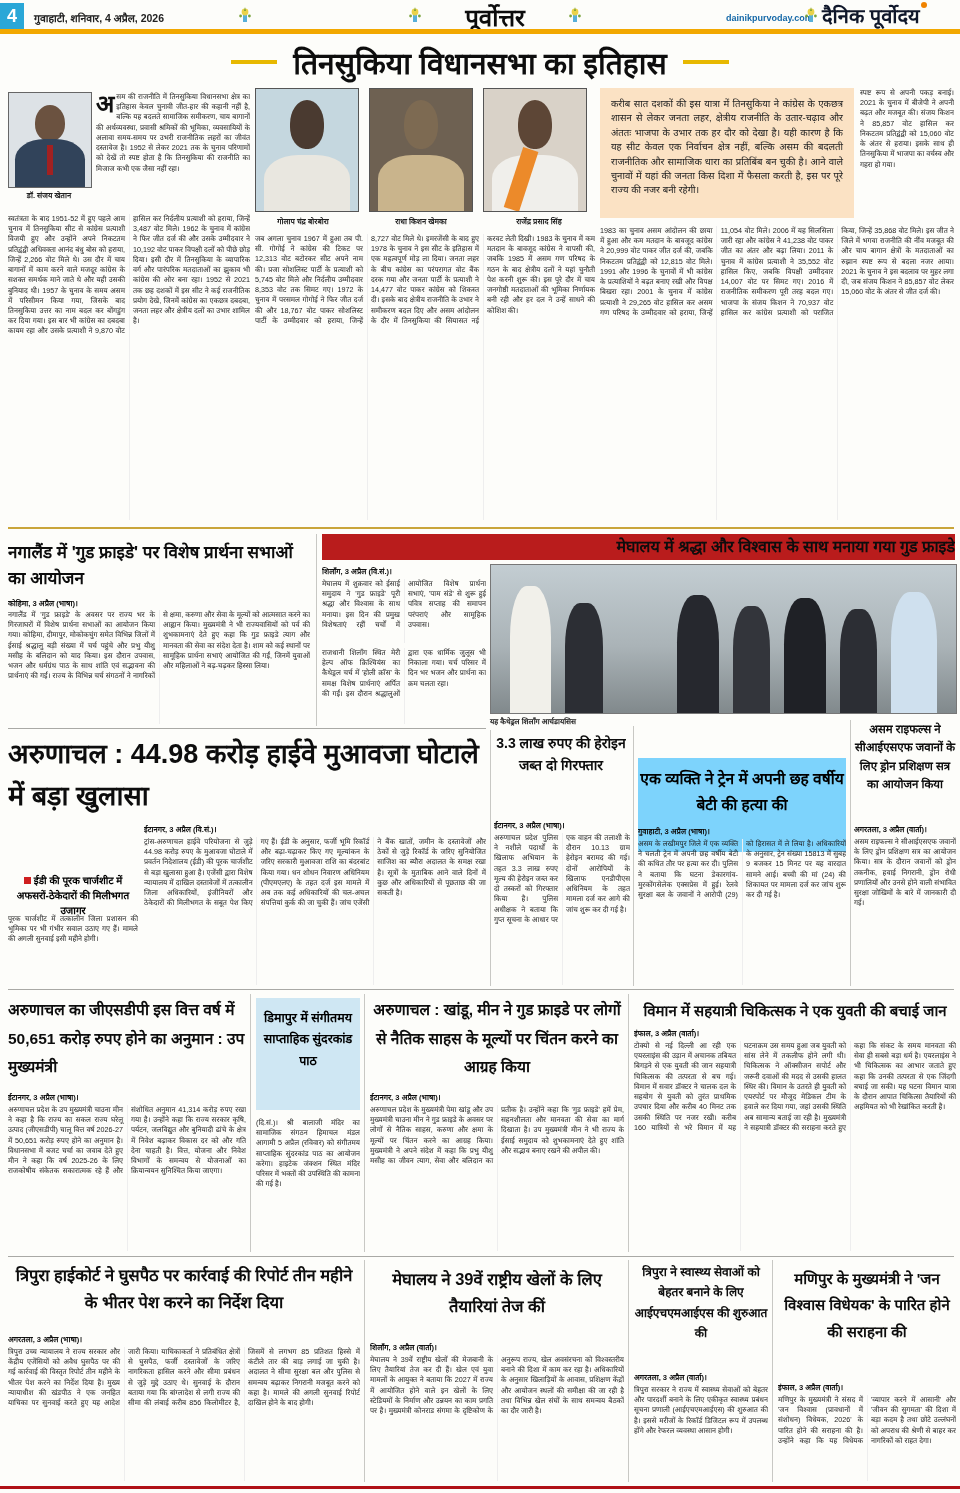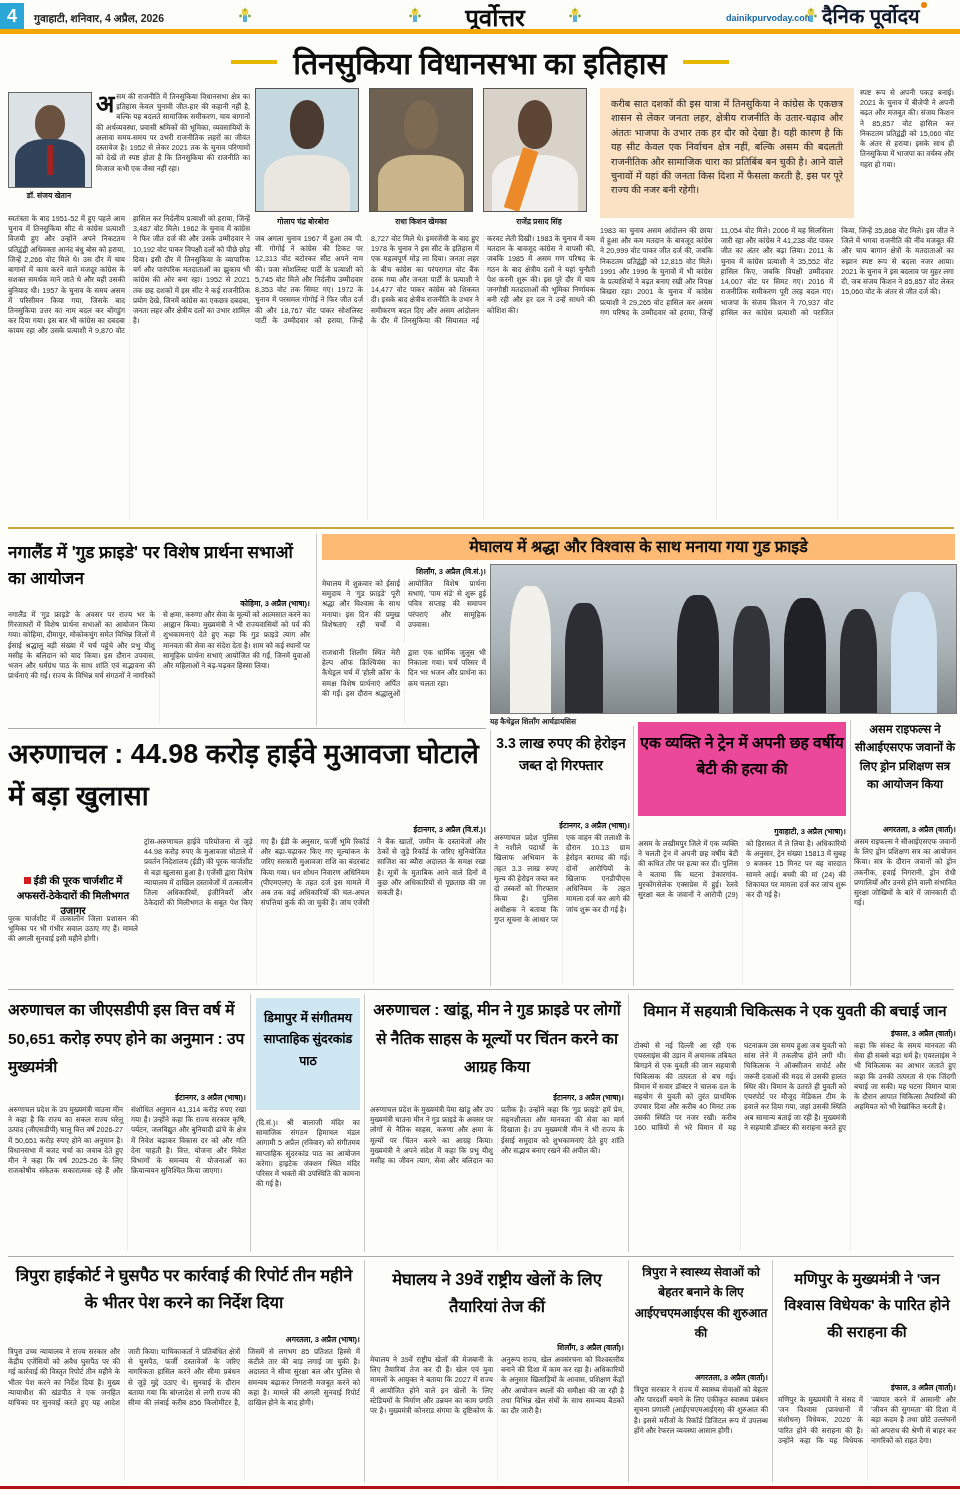--- a/index.html
+++ b/index.html
@@ -1,20 +1,20 @@
 <!DOCTYPE html>
 <html><head>
 <meta charset="utf-8">
 <style>
   html,body{margin:0;padding:0;}
   body{font-family:"Liberation Sans",sans-serif;background:#ffffff;}
   #page{position:relative;width:960px;height:1493px;background:#fdfdfa;overflow:hidden;}
   .abs{position:absolute;}
   .body-sm{font-size:7.2px;line-height:1.42;text-align:justify;color:#1c1c1c;overflow:hidden;column-gap:8px;column-rule:1px solid #eee;}
-  .byline{font-size:7.6px;font-weight:bold;text-align:right;color:#111;overflow:hidden;white-space:nowrap;}
+  .byline{font-size:7.6px;font-weight:bold;text-align:left;color:#111;overflow:hidden;white-space:nowrap;}
   .hl{font-weight:800;color:#0d0d0d;overflow:hidden;}
   .vline{position:absolute;width:1px;background:#c8c8c4;}
   .hline{position:absolute;height:1px;background:#a9a9a5;}
   .cap{font-size:7.6px;font-weight:bold;text-align:center;color:#222;overflow:hidden;}
   
   #pgnum{left:0;top:3px;width:24px;height:26px;background:#2aa7d7;color:#fff;font-size:18px;font-weight:800;text-align:center;line-height:26px;}
   #dateline{left:34px;top:11px;font-size:10.5px;font-weight:bold;color:#222;}
   #edition{left:430px;top:0px;width:130px;text-align:center;font-size:24px;font-weight:800;color:#0c0c0c;}
   #site{left:726px;top:13px;font-size:9px;color:#1669a8;font-weight:bold;}
   #paper{left:822px;top:2px;font-size:20px;font-weight:800;color:#0f172a;}
@@ -41,31 +41,31 @@
   #pt3{background:#d9d2c8;}  #pt3 .head{background:#5d4636;} #pt3 .torso{background:#f0efeb;}
   #pt3 .sash{position:absolute;left:28%;bottom:0;width:16%;height:52%;background:#ec8a2a;transform:rotate(18deg);}
   #p-caps{left:255px;top:216px;width:332px;display:flex;gap:22px;}
   #p-caps div{flex:1;}
   #lead-body1{left:255px;top:234px;width:340px;height:286px;column-count:3;}
   #lead-highlight{left:600px;top:88px;width:254px;height:130px;background:#fbe2c4;padding:9px 11px;font-size:9.6px;line-height:1.5;text-align:justify;color:#222;overflow:hidden;box-sizing:border-box;}
   #lead-body3{left:860px;top:88px;width:94px;height:132px;}
   #lead-body2{left:600px;top:226px;width:354px;height:294px;column-count:3;}
   
   #nag-hl{left:8px;top:540px;width:302px;height:54px;font-size:17px;line-height:1.55;}
-  #meg-band{left:322px;top:534px;width:633px;height:26px;background:#fdba74;text-align:center;font-size:16px;line-height:26px;}
+  #meg-band{left:322px;top:534px;width:633px;height:26px;background:#b91c1c;text-align:right;font-size:16px;line-height:26px;}
   #meg-photo{left:490px;top:564px;width:465px;height:148px;background:linear-gradient(#c3cdd2 0%,#aab3b7 55%,#81898c 100%);border:1px solid #777;overflow:hidden;}
   .fig{position:absolute;border-radius:40% 40% 0 0;}
   #meg-caption{left:490px;top:716px;width:300px;font-size:7.4px;font-weight:bold;color:#222;}
   
   #scam-hl{left:8px;top:734px;width:478px;height:86px;font-size:27px;line-height:1.55;}
   #scam-sub{left:8px;top:828px;width:130px;height:82px;font-size:10px;font-weight:800;text-align:center;line-height:1.5;overflow:hidden;margin-top:45px;}
   .bullet{display:inline-block;width:7px;height:7px;background:#cf1f1f;margin-right:3px;}
   #scam-body2{left:8px;top:914px;width:130px;height:70px;}
   #heroin-hl{left:496px;top:732px;width:130px;height:84px;font-size:14px;text-align:center;line-height:1.6;}
-  #train-box{left:638px;top:722px;width:208px;height:94px;background:#ec4899;text-align:center;font-size:15.5px;font-weight:800;line-height:1.65;padding-top:8px;box-sizing:border-box;overflow:hidden;}
+  #train-box{left:638px;top:758px;width:208px;height:94px;background:#7dd3fc;text-align:center;font-size:15.5px;font-weight:800;line-height:1.65;padding-top:8px;box-sizing:border-box;overflow:hidden;}
   #rif-hl{left:854px;top:720px;width:102px;height:100px;font-size:11.5px;text-align:center;line-height:1.6;}
   
   #gsdp-hl{left:8px;top:996px;width:238px;height:92px;font-size:15.5px;line-height:1.85;}
   #dim-box{left:256px;top:998px;width:104px;height:112px;background:#cfe7f3;text-align:center;font-size:12.5px;font-weight:800;line-height:1.7;padding-top:10px;box-sizing:border-box;overflow:hidden;}
   #kha-hl{left:370px;top:996px;width:254px;height:92px;font-size:15.5px;text-align:center;line-height:1.85;}
   #fl-hl{left:634px;top:1000px;width:322px;height:26px;font-size:15px;text-align:center;}
   
   #hc-hl{left:8px;top:1262px;width:352px;height:68px;font-size:16.5px;text-align:center;line-height:1.65;}
   #gm-hl{left:370px;top:1266px;width:254px;height:72px;font-size:16.5px;text-align:center;line-height:1.65;}
   #he-hl{left:634px;top:1262px;width:134px;height:106px;font-size:12px;text-align:center;line-height:1.7;}

